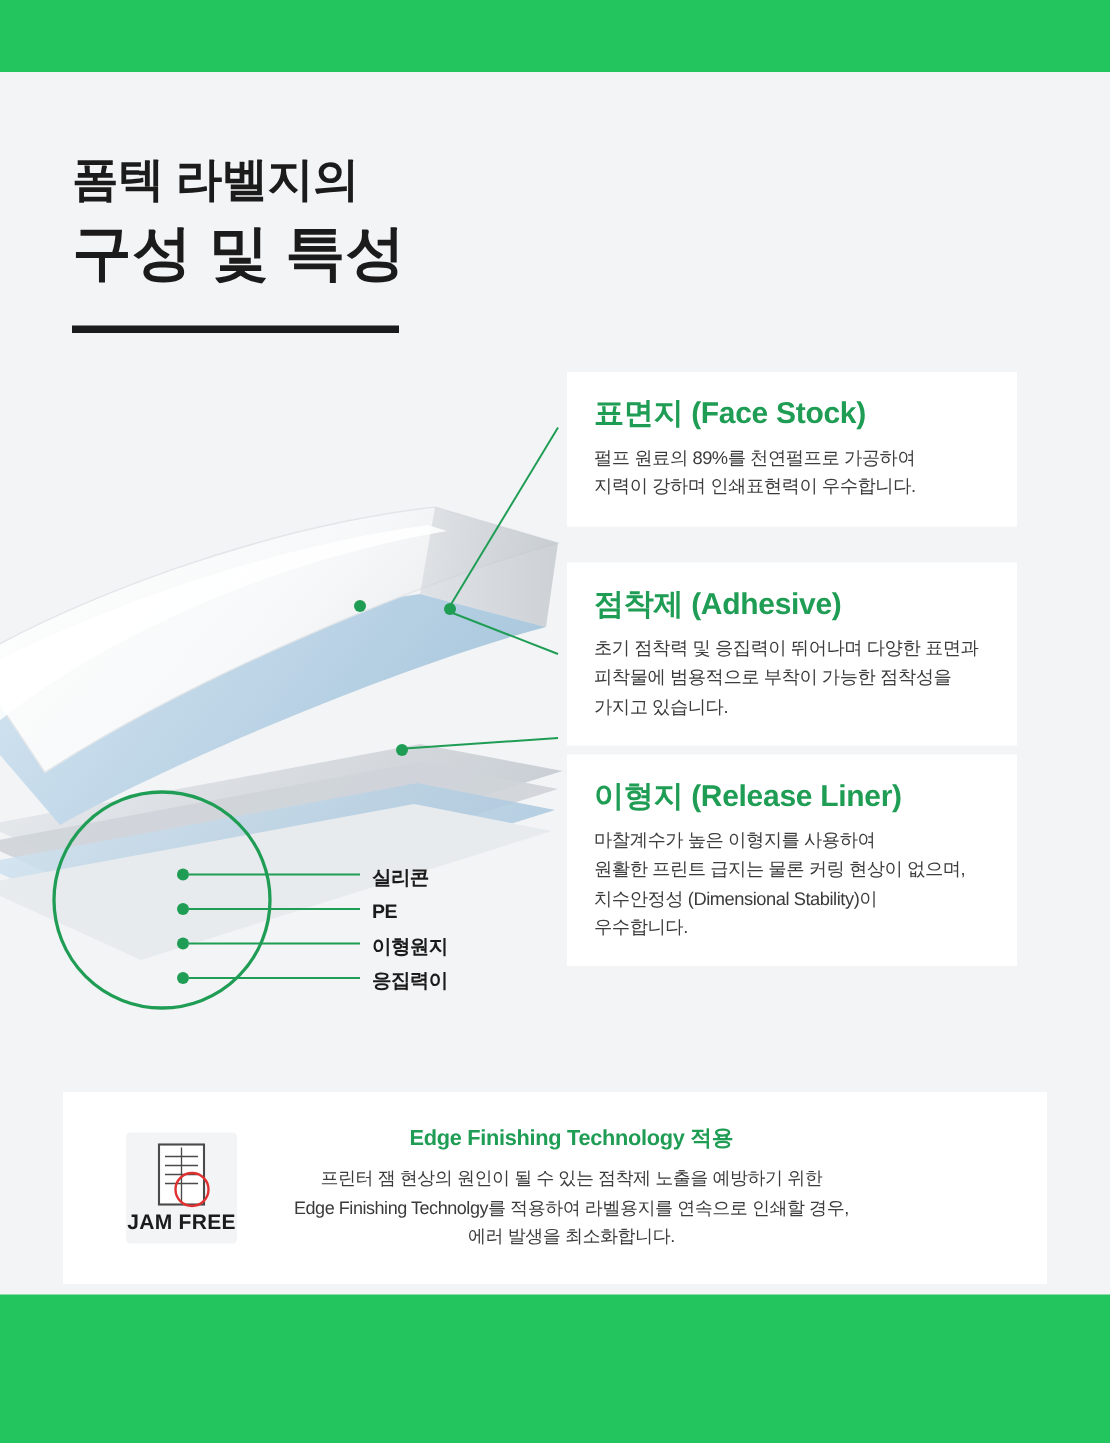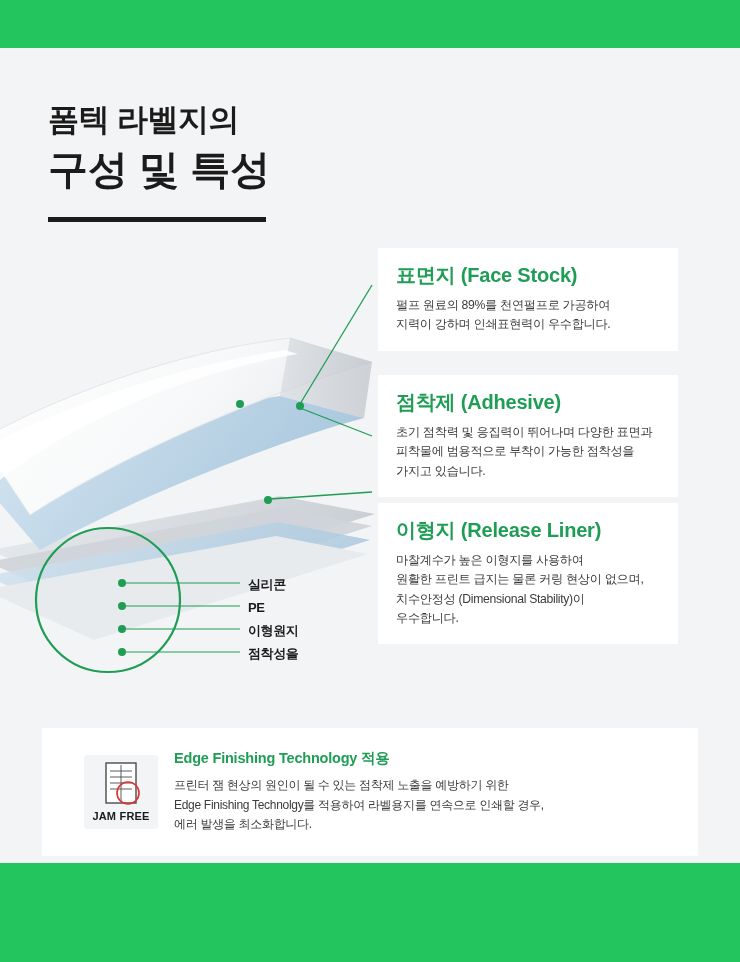--- a/index.html
+++ b/index.html
@@ -114,26 +114,26 @@
     margin-left: 42px;
     background: #f3f4f6;
     border-radius: 3px;
     position: relative;
     flex: 0 0 auto;
   }
   .jam-badge .jamtext {
     position: absolute;
     bottom: 7px; left: 0; right: 0;
     text-align: center;
-    font-size: 11px;
+    font-size: 14px;
     font-weight: bold;
     color: #1b1b1b;
     letter-spacing: 0.2px;
   }
-  .bottom-text { margin-left: 16px; }
+  .bottom-text { margin-left: 38px; text-align: center; }
   .bottom-text .btitle {
     font-size: 14.5px;
     font-weight: bold;
     color: #1f9d55;
     margin-bottom: 8px;
     letter-spacing: -0.2px;
   }
   .bottom-text .bbody {
     font-size: 12px;
     color: #3b3b3b;
@@ -212,21 +212,21 @@
     <circle cx="122" cy="629" r="4" fill="#1f9d55"></circle>
     <line x1="126" y1="629" x2="240" y2="629" stroke="#1f9d55" stroke-width="1.2"></line>
     <circle cx="122" cy="652" r="4" fill="#1f9d55"></circle>
     <line x1="126" y1="652" x2="240" y2="652" stroke="#1f9d55" stroke-width="1.2"></line>
   </svg>
 
   <div class="sublabels">
     <div>실리콘</div>
     <div>PE</div>
     <div>이형원지</div>
-    <div>점착성을</div>
+    <div>응집력이</div>
   </div>
 
   <div class="card" id="card-face">
     <div class="title">표면지 (Face Stock)</div>
     <div class="body">펄프 원료의 89%를 천연펄프로 가공하여
 지력이 강하며 인쇄표현력이 우수합니다.</div>
   </div>
 
   <div class="card" id="card-liner">
     <div class="title">이형지 (Release Liner)</div>

